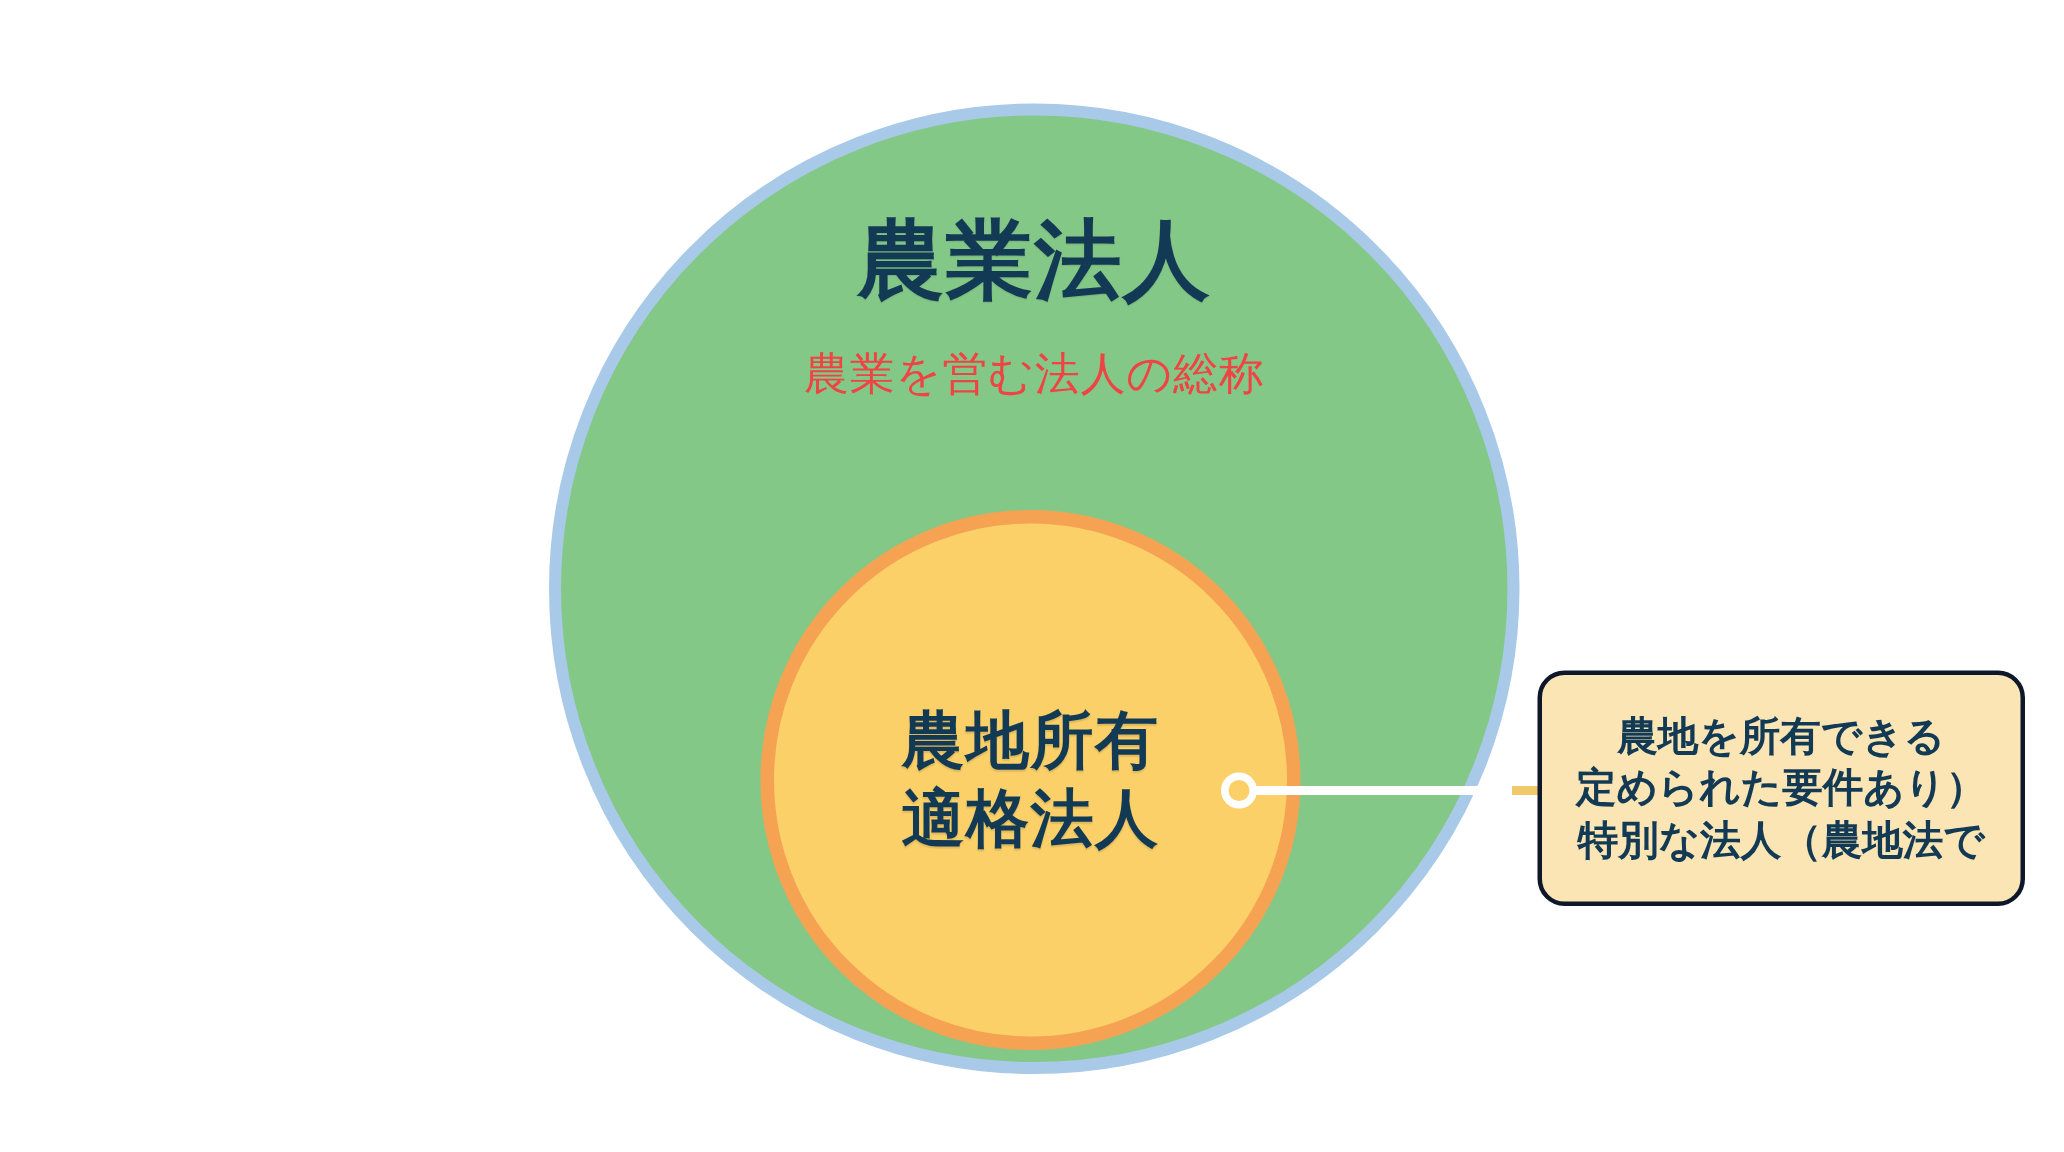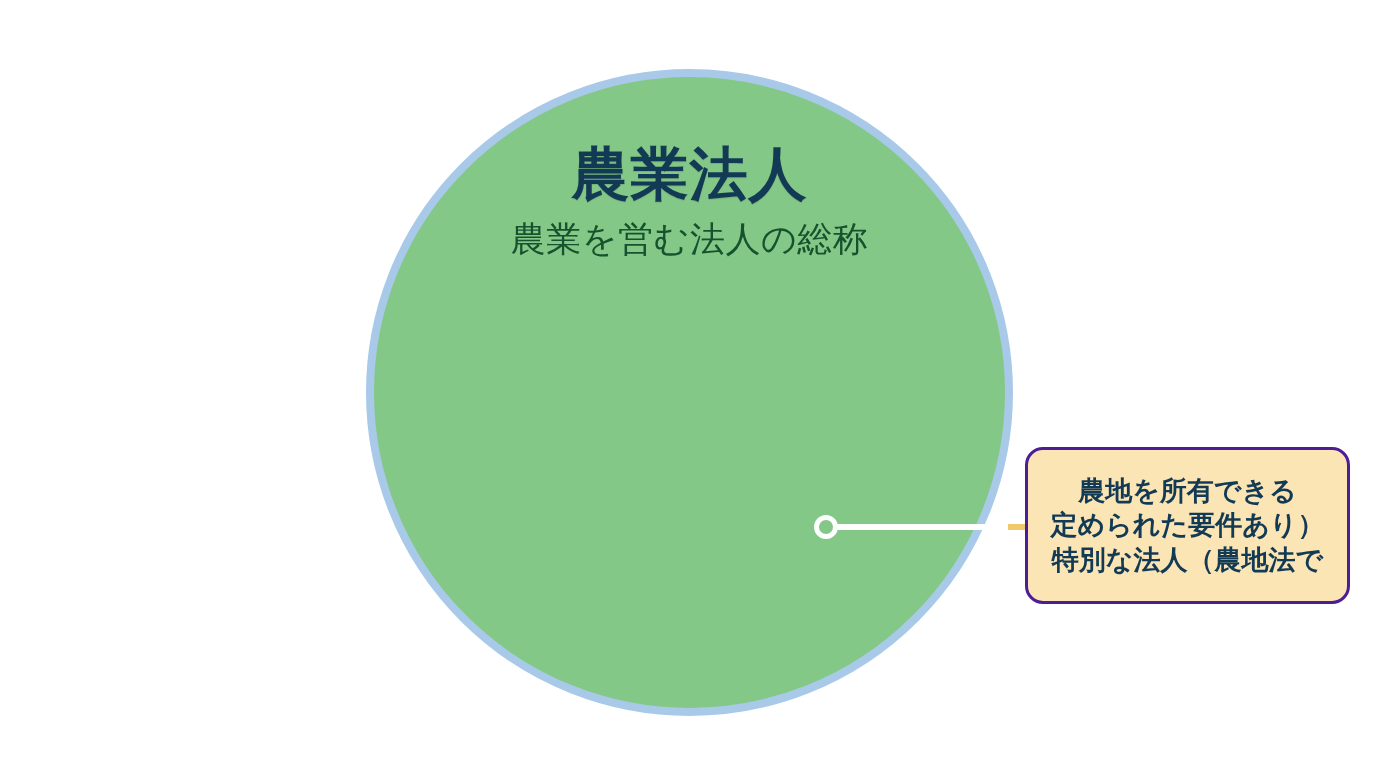--- a/index.html
+++ b/index.html
@@ -46,25 +46,25 @@
     margin-top: 75px;
     font-size: 58px;
     font-weight: bold;
     letter-spacing: 1px;
     color: #123a54;
     line-height: 1.05;
     text-shadow: 0 1px 1px rgba(0,0,0,0.12);
   }
 
   .outer-subtitle {
-    margin-top: 15px;
-    font-size: 35px;
+    margin-top: 28px;
+    font-size: 30px;
     font-weight: normal;
     letter-spacing: 0.5px;
-    color: #14532d;
+    color: #ef4444;
     line-height: 1.1;
   }
 
   
   .inner-circle {
     position: absolute;
     left: 507px;
     top: 340px;
     width: 360px;
     height: 360px;
@@ -120,21 +120,21 @@
 
   
   .callout {
     position: absolute;
     left: 1025px;
     top: 447px;
     width: 325px;
     height: 157px;
     box-sizing: border-box;
     background: #fce5b4;
-    border: 3px solid #4c1d95;
+    border: 3px solid #0f172a;
     border-radius: 18px;
     display: flex;
     align-items: center;
     justify-content: center;
   }
 
   .callout-text {
     font-size: 27px;
     font-weight: bold;
     color: #123a54;
@@ -149,20 +149,26 @@
 
 <div id="diagram">
 
   <div class="outer-circle"></div>
 
   <div class="outer-labels">
     <div class="outer-title">農業法人</div>
     <div class="outer-subtitle">農業を営む法人の総称</div>
   </div>
 
+  <div class="inner-circle">
+    <div class="inner-title">
+      <span>農地所有</span>
+      <span>適格法人</span>
+    </div>
+  </div>
 
   <div class="connector-dot"></div>
   <div class="connector-line-white"></div>
   <div class="connector-line-gold"></div>
 
   <div class="callout">
     <div class="callout-text">
       <span>農地を所有できる</span>
       <span>定められた要件あり）</span>
       <span>特別な法人（農地法で</span>

